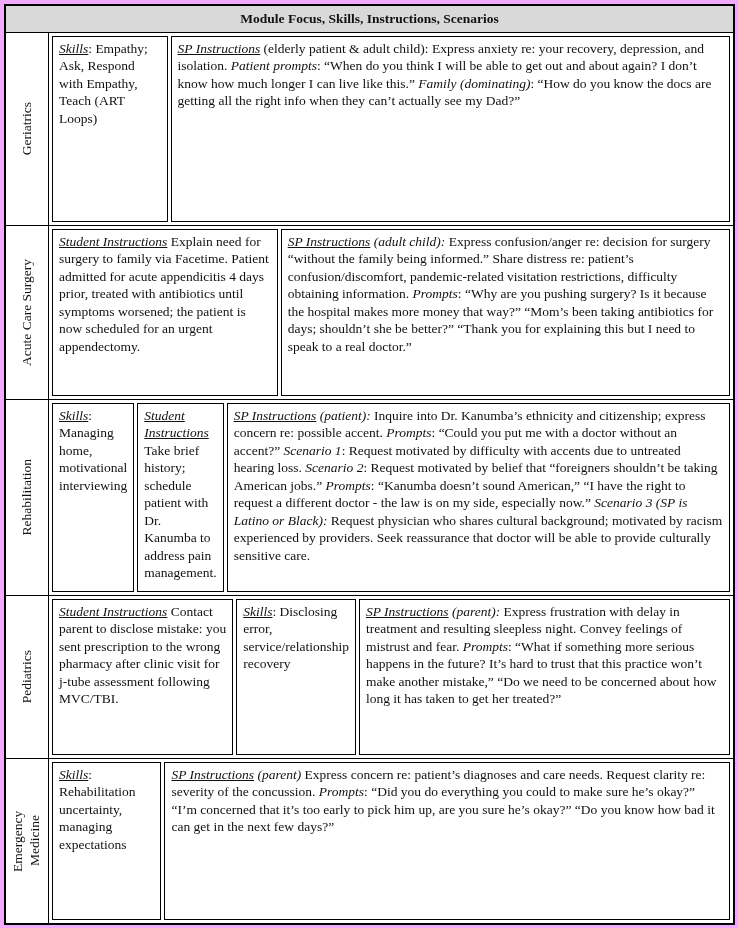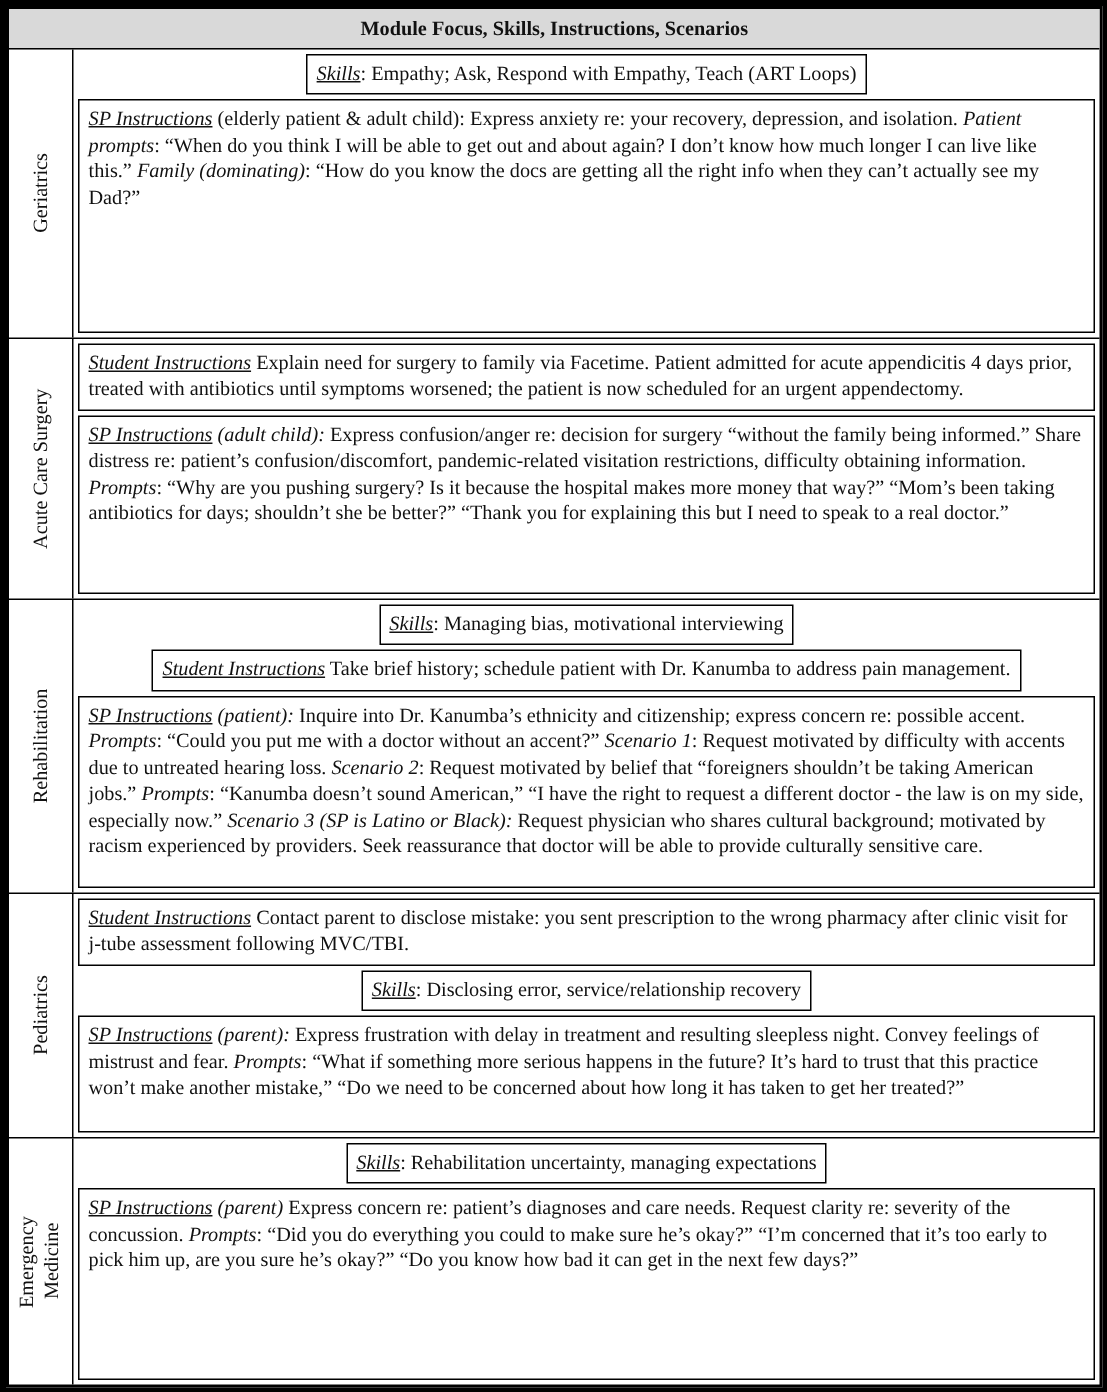--- a/index.html
+++ b/index.html
@@ -7,21 +7,21 @@
     padding: 0;
     background: #ffffff;
     font-family: "Liberation Serif", "DejaVu Serif", serif;
     color: #111111;
   }
   .page {
     width: 738px;
     height: 928px;
     box-sizing: border-box;
     padding: 4px 3px 3px 4px;
-    background: #000000;
+    background: #f0abfc;
   }
   .table {
     box-sizing: border-box;
     width: 100%;
     height: 100%;
     border: 2px solid #000000;
     display: flex;
     flex-direction: column;
     background: #ffffff;
   }
@@ -54,24 +54,22 @@
     transform: rotate(180deg);
     font-size: 13.5px;
     line-height: 1.25;
     text-align: center;
     white-space: normal;
   }
   .vlabel.wrap2 { max-height: 92px; }
   .cells {
     flex: 1 1 auto;
     display: flex;
-    flex-direction: column;
     padding: 3px;
     gap: 3px;
-    align-items: center;
   }
   .cell {
     border: 1px solid #000000;
     padding: 3px 6px 5px 6px;
     font-size: 13.5px;
     line-height: 1.3;
     background: #ffffff;
   }
   .cell.grow { flex: 1 1 auto; }
   .it { font-style: italic; }
@@ -109,21 +107,21 @@
         <div class="cell"><span class="it ul">Student Instructions</span><span> Explain need for surgery to family via Facetime. Patient admitted for acute appendicitis 4 days prior, treated with antibiotics until symptoms worsened; the patient is now scheduled for an urgent appendectomy.</span></div>
         <div class="cell grow"><span class="it ul">SP Instructions</span><span class="it"> (adult child):</span><span> Express confusion/anger re: decision for surgery “without the family being informed.” Share distress re: patient’s confusion/discomfort, pandemic-related visitation restrictions, difficulty obtaining information. </span><span class="it">Prompts</span><span>: “Why are you pushing surgery? Is it because the hospital makes more money that way?” “Mom’s been taking antibiotics for days; shouldn’t she be better?” “Thank you for explaining this but I need to speak to a real doctor.”</span></div>
       </div>
     </section>
 
     <section class="module-row row-rehab">
       <div class="label-cell">
         <span class="vlabel">Rehabilitation</span>
       </div>
       <div class="cells">
-        <div class="cell"><span class="it ul">Skills</span><span>: Managing bias, motivational interviewing</span></div>
+        <div class="cell"><span class="it ul">Skills</span><span>: Managing home, motivational interviewing</span></div>
         <div class="cell"><span class="it ul">Student Instructions</span><span> Take brief history; schedule patient with Dr. Kanumba to address pain management.</span></div>
         <div class="cell grow"><span class="it ul">SP Instructions</span><span class="it"> (patient):</span><span> Inquire into Dr. Kanumba’s ethnicity and citizenship; express concern re: possible accent. </span><span class="it">Prompts</span><span>: “Could you put me with a doctor without an accent?” </span><span class="it">Scenario 1</span><span>: Request motivated by difficulty with accents due to untreated hearing loss. </span><span class="it">Scenario 2</span><span>: Request motivated by belief that “foreigners shouldn’t be taking American jobs.” </span><span class="it">Prompts</span><span>: “Kanumba doesn’t sound American,” “I have the right to request a different doctor - the law is on my side, especially now.” </span><span class="it">Scenario 3 (SP is Latino or Black):</span><span> Request physician who shares cultural background; motivated by racism experienced by providers. Seek reassurance that doctor will be able to provide culturally sensitive care.</span></div>
       </div>
     </section>
 
     <section class="module-row row-peds">
       <div class="label-cell">
         <span class="vlabel">Pediatrics</span>
       </div>
       <div class="cells">

